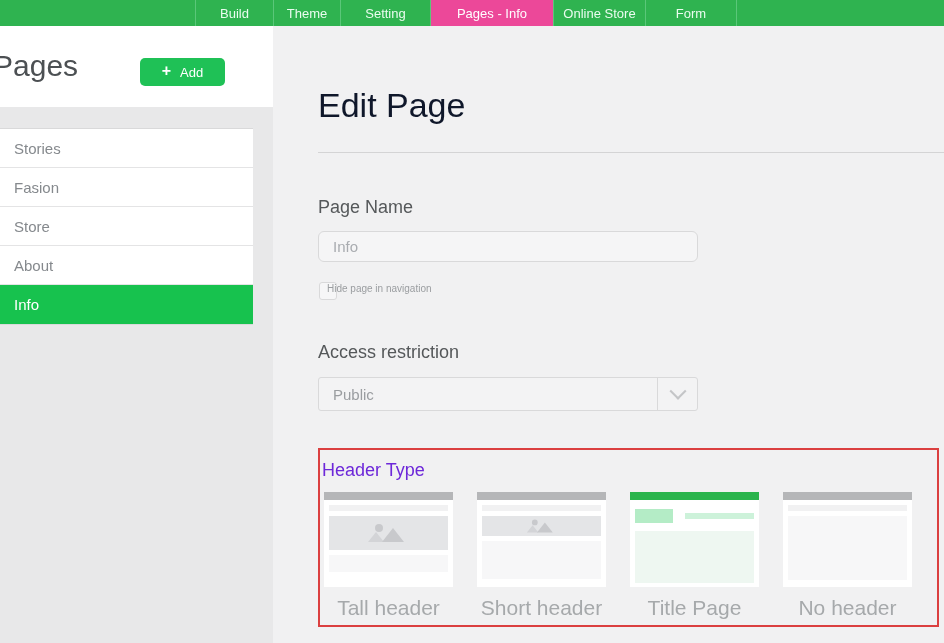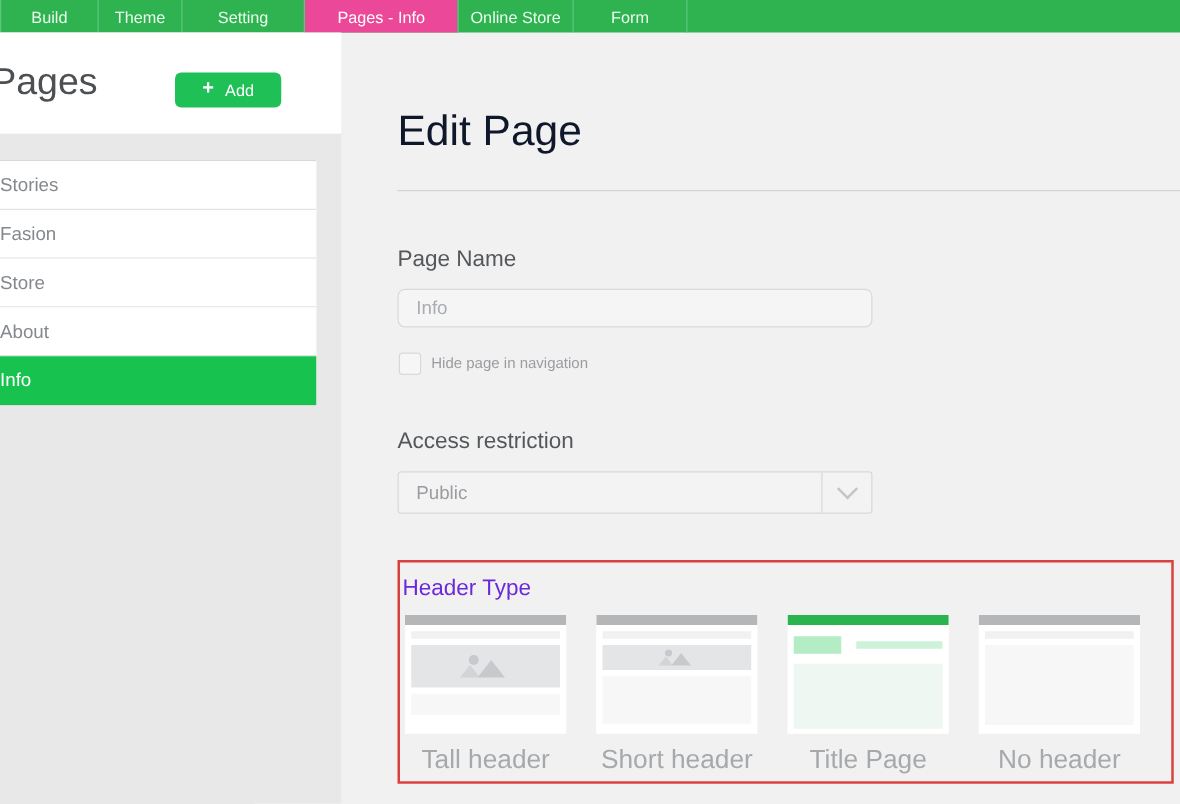--- a/index.html
+++ b/index.html
@@ -10,31 +10,32 @@
     overflow: hidden;
     position: relative;
   }
   #root { position: absolute; inset: 0; width: 944px; height: 643px; background: #f1f1f2; }
 
   
   .topnav {
     position: absolute; left: 0; top: 0; width: 944px; height: 26px;
     background: #2fb350;
     display: flex; align-items: stretch;
+    padding-left: 195px;
   }
   .topnav .tab {
     display: flex; align-items: center; justify-content: center;
     color: #eafcef; font-size: 13px;
     border-left: 1px solid #5ac779;
     cursor: default;
     white-space: nowrap;
   }
   .topnav .tab.t0 { width: 78px; }
   .topnav .tab.t1 { width: 67px; }
-  .topnav .tab.t2 { width: 98px; }
+  .topnav .tab.t2 { width: 90px; }
   .topnav .tab.t3 { width: 123px; }
   .topnav .tab.t4 { width: 92px; }
   .topnav .tab.t5 { width: 92px; border-right: 1px solid #5ac779; }
   .topnav .tab.active { background: #ec4899; color: #ffffff; }
 
   
   .sidebar-header {
     position: absolute; left: 0; top: 26px; width: 273px; height: 81px;
     background: #ffffff;
   }
@@ -57,20 +58,21 @@
   }
   .page-list {
     position: absolute; left: 0; top: 21px; width: 253px;
     background: #ffffff;
     border-top: 1px solid #d9d9da;
     border-bottom: 1px solid #d9d9da;
     list-style: none;
   }
   .page-list .item {
     height: 39px; display: flex; align-items: center;
+    padding-left: 14px;
     font-size: 15px; color: #85898d;
     border-bottom: 1px solid #e4e4e5;
     cursor: pointer; background: #ffffff;
   }
   .page-list .item:last-child { border-bottom: none; }
   .page-list .item.selected { background: #17c24e; color: #ffffff; }
 
   
   .edit-title {
     position: absolute; left: 318px; top: 86px;
@@ -90,22 +92,22 @@
     background: #f5f5f6; color: #a9acb0; font-size: 15px;
     padding-left: 14px; outline: none; font-family: inherit;
   }
 
   .checkbox {
     position: absolute; left: 319px; top: 282px; width: 18px; height: 18px;
     border: 1px solid #d9d9da; border-radius: 3px; background: #f6f6f7;
     cursor: pointer;
   }
   .checkbox-label {
-    position: absolute; left: 345px; top: 283px;
-    font-size: 12px; color: #9a9da0; cursor: pointer;
+    position: absolute; left: 327px; top: 283px;
+    font-size: 10px; color: #9a9da0; cursor: pointer;
   }
 
   .dropdown {
     position: absolute; left: 318px; top: 377px; width: 380px; height: 34px;
     border: 1px solid #d9d9da; border-radius: 3px; background: #f3f3f4;
     display: flex; align-items: center; cursor: pointer;
   }
   .dropdown .value { padding-left: 14px; font-size: 15px; color: #9a9da0; flex: 1; }
   .dropdown .chev-zone {
     width: 40px; height: 100%; border-left: 1px solid #d9d9da;

